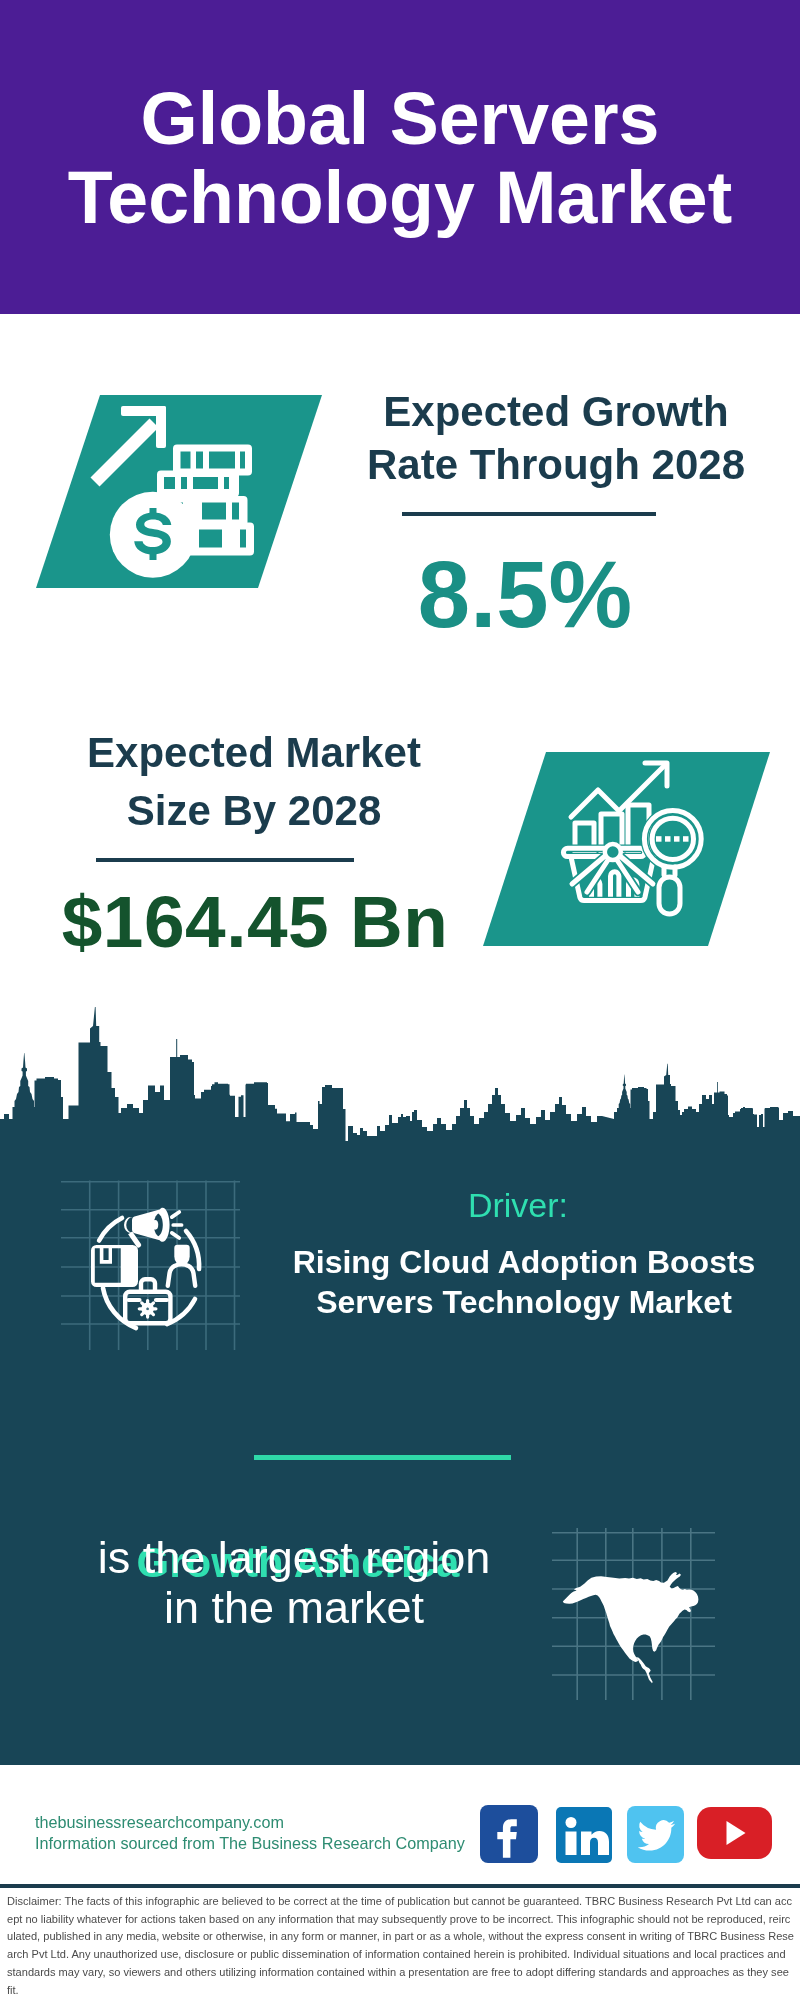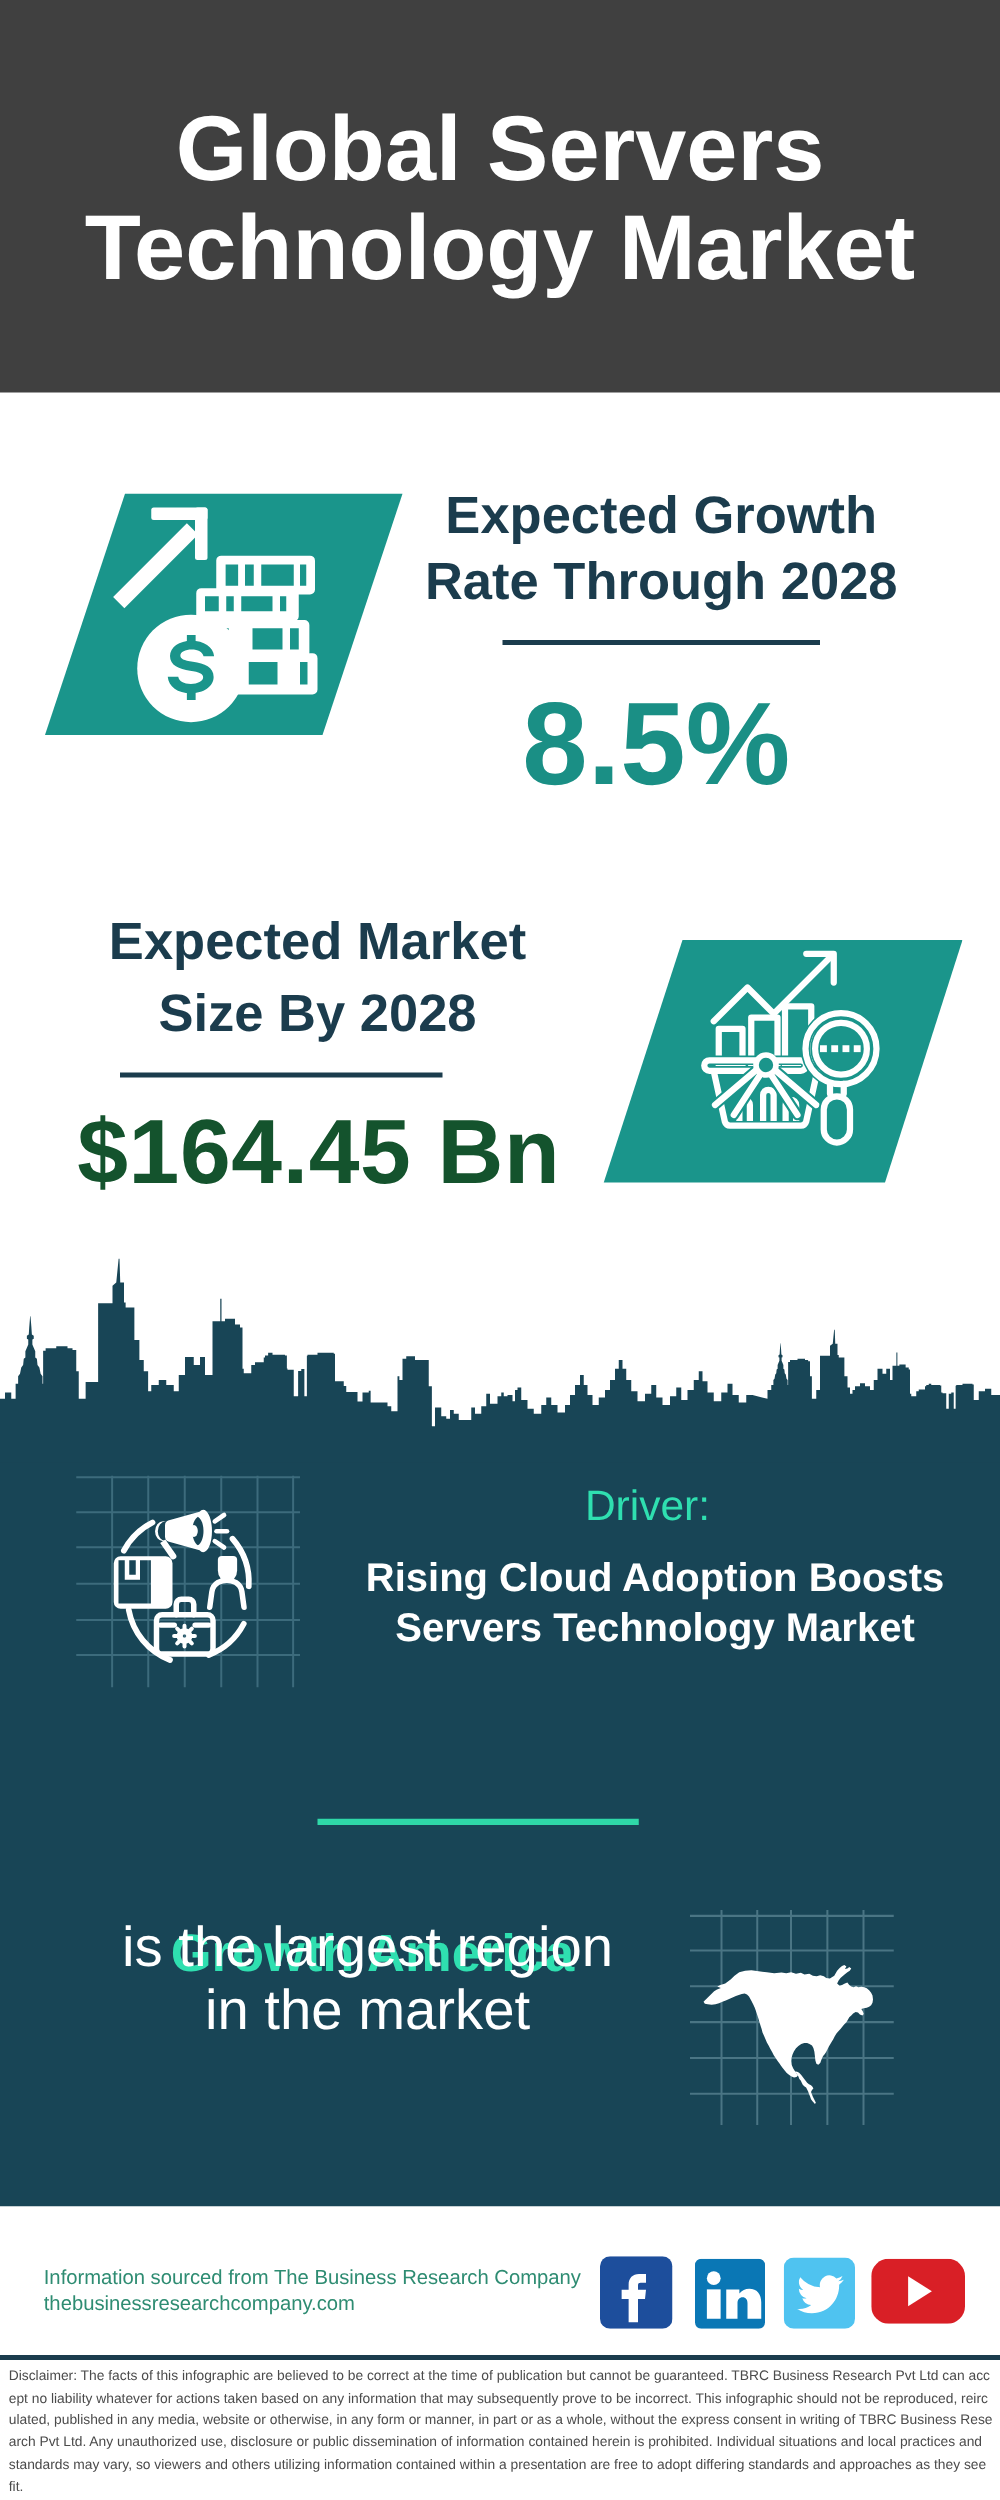--- a/index.html
+++ b/index.html
@@ -2,27 +2,27 @@
 <html><head>
 <meta charset="utf-8">
 <title>Global Servers Technology Market</title>
 <style>
   * { margin:0; padding:0; box-sizing:border-box; }
   html,body { width:800px; height:2000px; }
   body { background:#ffffff; font-family:"Liberation Sans", sans-serif; overflow:hidden; }
   .page { position:relative; width:800px; height:2000px; background:#fff; }
 
   
-  .header { position:absolute; left:0; top:0; width:800px; height:314px; background:#404040; }
+  .header { position:absolute; left:0; top:0; width:800px; height:314px; background:#4c1d95; }
   .hdr-title { position:absolute; left:0; top:79px; width:800px; text-align:center; color:#fff;
                font-size:73.5px; font-weight:bold; line-height:79px; white-space:pre-line; }
 
   
   .blk1-shape { position:absolute; left:23px; top:373px; width:310px; height:220px; }
-  .blk1-title { position:absolute; left:329px; top:385px; width:400px; text-align:center;
+  .blk1-title { position:absolute; left:356px; top:385px; width:400px; text-align:center;
                 color:#1b3c4d; font-size:42px; font-weight:bold; line-height:53px; white-space:pre-line; }
   .blk1-rule  { position:absolute; left:402px; top:512px; width:254px; height:4px; background:#1b3c4d; }
   .blk1-value { position:absolute; left:325px; top:545px; width:400px; text-align:center;
                 color:#1a8f85; font-size:94px; font-weight:bold; line-height:100px; }
 
   
   .blk2-title { position:absolute; left:54px; top:724px; width:400px; text-align:center;
                 color:#1b3c4d; font-size:42px; font-weight:bold; line-height:58px; white-space:pre-line; }
   .blk2-rule  { position:absolute; left:96px; top:858px; width:258px; height:4px; background:#1b3c4d; }
   .blk2-value { position:absolute; left:35px; top:872px; width:440px; text-align:center;
@@ -304,22 +304,22 @@
    <line x1="552" y1="1675" x2="715" y2="1675"></line>
  </g>
  <path fill="#ffffff" d="M562.8,1601.4 L569.7,1594.5 L571.3,1592.9 L573.6,1591.6 L576.7,1590.4 L573.8,1589.2 L576.3,1587.9 L580.2,1586.7 L584.5,1583.6 L587.6,1580.5 L591.4,1577.8 L596.1,1576.6 L601.1,1576.2 L606.9,1577 L613.5,1577.8 L619.3,1578.6 L625.2,1578 L629,1578.6 L632.9,1577.8 L636.8,1579 L640.7,1578.2 L643.6,1579.5 L647.4,1579 L650.3,1580.5 L653.3,1580.9 L656.2,1580.1 L659.1,1580.9 L661,1582.4 L663.9,1582.8 L667.4,1580.5 L669.7,1576.6 L671.7,1574.3 L673.6,1572.8 L675.5,1572 L677.1,1573.1 L675.9,1575.1 L677.9,1574.7 L679.4,1573.5 L681,1574.7 L679.8,1576.6 L677.9,1577.8 L675.9,1579.3 L674,1580.9 L672.4,1582.4 L670.9,1584.4 L669.7,1586.7 L671.7,1588.6 L673.6,1587.9 L675.9,1586.7 L677.9,1585.9 L679.4,1587.9 L681,1589.2 L682.9,1589.8 L684.8,1589 L686.8,1589.8 L689.1,1589.4 L691.4,1589.8 L693.4,1590.6 L695.3,1592.1 L696.9,1594.1 L698,1596.4 L698.4,1599.5 L698,1602.2 L696.9,1604.1 L695.3,1605.3 L693.4,1606.1 L691,1606.5 L689.1,1607.2 L690.3,1609.2 L691,1611.1 L689.9,1612.3 L687.9,1611.5 L686.4,1610 L684.5,1609.6 L682.5,1610.7 L681,1612.3 L679.4,1613.8 L678.3,1615.8 L677.1,1617.7 L675.5,1619.3 L674,1621.2 L672.4,1623.1 L670.9,1624.7 L669.3,1626.6 L667.8,1629 L666.6,1631.3 L665.5,1633.2 L664.3,1635.2 L663.1,1637.1 L662,1639.4 L660.8,1641.7 L659.7,1643.3 L658.5,1644.8 L657.7,1646.4 L656.9,1648.3 L656.2,1650.3 L654.6,1651.8 L653.1,1651 L652.3,1648.3 L651.9,1644.8 L651.5,1641.4 L650.7,1638.3 L649.6,1636.3 L647.6,1635.2 L645.7,1634.4 L643.4,1634.4 L641,1635.2 L638.7,1636.7 L636.8,1638.6 L635.2,1641 L634.1,1643.3 L633.3,1646 L632.9,1648.7 L633.3,1651.8 L634.5,1654.5 L636,1656.9 L637.2,1658.8 L638.3,1660.3 L637.2,1661.5 L635.2,1661.9 L633.3,1661.1 L631.4,1660 L629.4,1658.4 L627.9,1656.5 L626.3,1654.5 L624.8,1652.6 L623.6,1650.7 L622.1,1648.7 L620.5,1646.4 L619,1644.1 L617.8,1641.7 L616.2,1639 L615.1,1636.7 L613.5,1634 L612.4,1631.3 L611.2,1628.6 L610,1625.9 L609.3,1623.1 L608.5,1620.8 L607.7,1618.1 L606.9,1615.4 L606.2,1613.1 L605.4,1610.7 L604.6,1608.4 L603.8,1606.1 L602.7,1603.8 L601.5,1601.4 L600.3,1599.1 L599.2,1597.2 L597.6,1595.6 L595.7,1594.8 L593.4,1595.2 L591,1596 L588.7,1596.8 L586,1597.9 L583.3,1599.1 L580.6,1600.3 L577.9,1601.4 L575.2,1602.6 L572.4,1603.4 L569.3,1603.8 L566.2,1603.4 L563.9,1603 Z"></path>
  <path fill="#ffffff" d="M637.2,1658.8 L638.7,1661.1 L639.5,1663.1 L640.7,1664.6 L641.4,1666.2 L642.2,1667.7 L643.4,1668.9 L644.9,1670 L645.7,1671.6 L646.5,1673.1 L647.2,1675.1 L648,1677 L648.8,1679.3 L650,1680.9 L651.1,1682.1 L651.9,1683.2 L652.7,1682.1 L651.9,1680.5 L651.1,1679 L650.3,1677.4 L649.6,1675.5 L648.8,1673.5 L649.6,1672 L650.7,1670.8 L650,1669.3 L648.8,1668.1 L647.2,1667.3 L645.7,1666.2 L644.5,1664.6 L643.4,1663.1 L642.2,1661.5 L641,1660 L639.5,1658.4 L638.3,1657.6 L636.8,1657.2 L635.6,1657.6 Z"></path>
 </svg>
   </div>
 
   <div class="footer">
   </div>
   <div class="src-text">
+    <div>thebusinessresearchcompany.com</div>
     <div>Information sourced from The Business Research Company</div>
-    <div>thebusinessresearchcompany.com</div>
   </div>
   <div class="social">
     <svg class="sicon" style="left:479.8px; top:1805.1px;" width="58" height="58" viewBox="0 0 58 58">
       <rect x="0" y="0" width="58" height="58" rx="8" fill="#1d4e9c"></rect>
       <path fill="#ffffff" d="M36.8,14.2 h-5.6 c-5.0,0 -8.3,3.3 -8.3,8.4 v4.3 h-5.6 v7.3 h5.6 v18.6 h7.5 v-18.6 h5.6 l0.8,-7.3 h-6.4 v-3.6 c0,-1.5 0.6,-2.1 2.1,-2.1 h4.3 z"></path>
     </svg>
     <svg class="sicon" style="left:556.2px; top:1807.4px;" width="56" height="56" viewBox="0 0 56 56">
       <rect x="0" y="0" width="56" height="56" rx="5" fill="#0a77b5"></rect>
       <circle cx="15" cy="15.5" r="5.5" fill="#ffffff"></circle>
       <rect x="9.5" y="24.5" width="11" height="23.5" fill="#ffffff"></rect>

